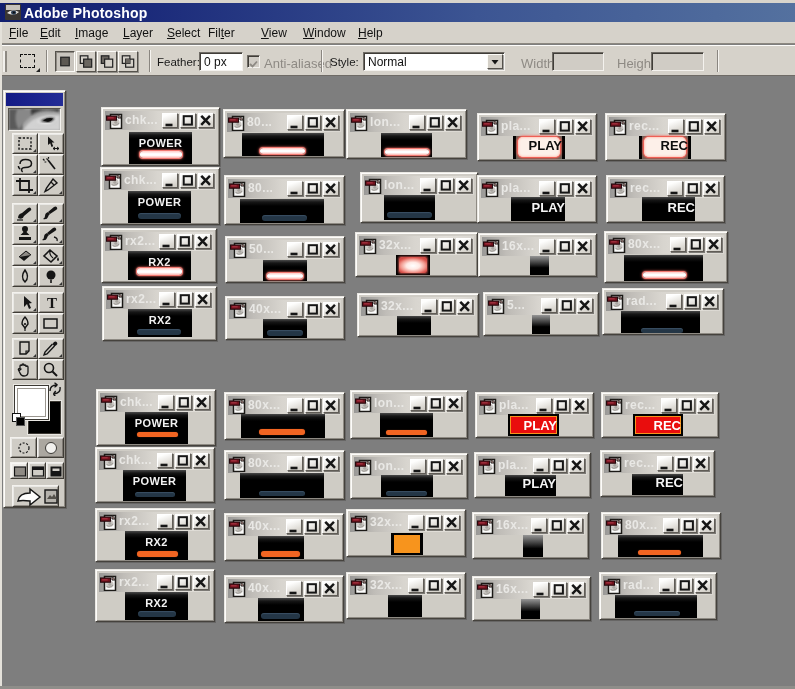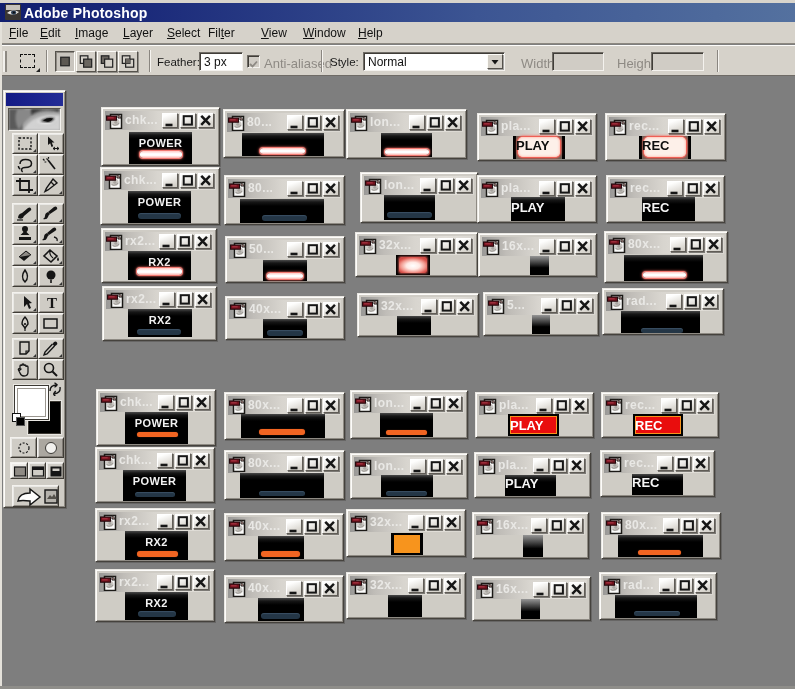--- a/index.html
+++ b/index.html
@@ -23,21 +23,21 @@
 .bs{position:absolute;right:0;top:2px;height:15px}
 .b{position:absolute;top:0;width:16px;height:15px;background:linear-gradient(160deg,#fefefd 15%,#dedbd5 70%,#cfccc5);border:1px solid;border-color:#fff #605c56 #605c56 #fff;box-shadow:1px 1px 0 rgba(44,42,38,.55)}
 .b svg{position:absolute;left:0;top:0}
 .b1{right:38px}.b2{right:20px}.b3{right:2px}
 .cv{position:absolute;background:linear-gradient(180deg,#4a4a4a 0,#161616 3px,#000 7px)}
 .pw{position:absolute;left:0;right:0;text-align:center;color:#f2f2f2;font-weight:bold;font-size:11px;letter-spacing:.4px}
 .bar{position:absolute;border-radius:3px}
 .bar.glow{background:linear-gradient(180deg,#ffc9c4,#fff 40%,#fff 62%,#ffb4ae);box-shadow:0 0 3px 1px rgba(255,100,92,.8),0 0 1px 1px #ffa49b}
 .bar.off{background:#243646;box-shadow:inset 0 1px 1px rgba(110,140,165,.3)}
 .bar.org{background:#f26522;box-shadow:0 0 1px rgba(242,101,34,.6)}
-.btxt{position:absolute;left:0;right:0;text-align:left;font-weight:bold}
+.btxt{position:absolute;left:0;right:0;text-align:right;font-weight:bold}
 .ledg{position:absolute;border-radius:2px;background:radial-gradient(ellipse 62% 58% at 50% 55%,#fff 0%,#ffe9e4 38%,#f2998f 70%,#dd5a52 90%,#cc4a45 100%);box-shadow:0 0 2px 1px rgba(255,110,100,.55)}
 .ledo{position:absolute;background:#f7941d}
 .glowpill{position:absolute;border-radius:5px;background:#fdf0e9;box-shadow:0 0 3px 1px rgba(250,80,70,.9),inset 0 0 2px 1px #ffc9bd,0 0 1px 1px #ef7a70}
 #toolbox{position:absolute;left:3px;top:90px;width:63px;height:418px;background:#cfccc5;border:1px solid;border-color:#eae8e3 #45423d #45423d #eae8e3;box-shadow:inset 1px 1px 0 #fdfcfa,inset -1px -1px 0 #8e8a83,1px 1px 0 rgba(70,68,64,.4)}
 #tbt{position:absolute;left:2px;top:2px;width:57px;height:13px;background:linear-gradient(90deg,#141b85,#232c96)}
 #eye{position:absolute;left:4px;top:17px;width:53px;height:23px;border:1px solid;border-color:#55524c #f4f2ee #f4f2ee #55524c}
 .tc{position:absolute;width:26px;height:21px;background:#cfccc5;border:1px solid;border-color:#f4f2ee #3f3c36 #3f3c36 #f4f2ee;box-shadow:inset 1px 1px 0 rgba(255,255,255,.55),inset -1px -1px 0 rgba(70,66,60,.45)}
 .tc svg{position:absolute;left:1px;top:1px}
 .tc i{position:absolute;right:1px;bottom:1px;width:0;height:0;border-left:3px solid transparent;border-bottom:3px solid #333}
 </style>
@@ -107,21 +107,21 @@
         <rect x="3.5" y="3.5" width="8" height="8" fill="#6a6660" stroke="#232323" stroke-width="1.3"></rect>
         <rect x="7" y="7" width="8.5" height="8.5" fill="#d4d0c8" stroke="#232323" stroke-width="1.3"></rect>
       </svg></div>
 <div style="position:absolute;left:118px;top:5px;width:20px;height:21px;background:#d4d0c8;border:1px solid;border-color:#fdfcf8 #55524c #55524c #fdfcf8;box-shadow:1px 1px 0 rgba(50,48,44,.4)"><svg width="18" height="19" viewBox="0 0 19 19">
         <rect x="3.5" y="3.5" width="8" height="8" fill="none" stroke="#232323" stroke-width="1.3"></rect>
         <rect x="7" y="7" width="8.5" height="8.5" fill="none" stroke="#232323" stroke-width="1.3"></rect>
         <rect x="7" y="7" width="4.5" height="4.5" fill="#6a6660"></rect>
       </svg></div>
 <div class="vsep" style="left:149px"></div>
 <span class="olab" style="left:157px">Feather:</span>
-<div class="sunk" style="left:199px;width:44px;padding:2px 0 0 4px">3 px</div>
+<div class="sunk" style="left:199px;width:44px;padding:2px 0 0 4px">0 px</div>
 <div style="position:absolute;left:247px;top:9px;width:13px;height:13px;background:#d0ccc5;border:1px solid;border-color:#6f6b65 #f4f2ee #f4f2ee #6f6b65;box-shadow:inset 1px 1px 0 #403d38"><svg width="11" height="11" viewBox="0 0 11 11">
         <path d="M2 5 L4.5 7.5 L9 2.5" stroke="#8e8a84" stroke-width="1.8" fill="none"></path>
       </svg></div>
 <span class="glab" style="left:264px">Anti-aliased</span>
 <div class="vsep" style="left:321px"></div>
 <span class="olab" style="left:330px">Style:</span>
 <div class="sunk" style="left:363px;width:142px;padding:2px 0 0 4px">Normal<div class="raised" style="position:absolute;right:1px;top:1px;width:16px;height:15px"><svg width="14" height="13" viewBox="0 0 14 13">
           <path d="M3.5 5 L10.5 5 L7 9.5 Z" fill="#161616"></path>
         </svg></div></div>
 <span class="glab" style="left:521px">Width:</span>

